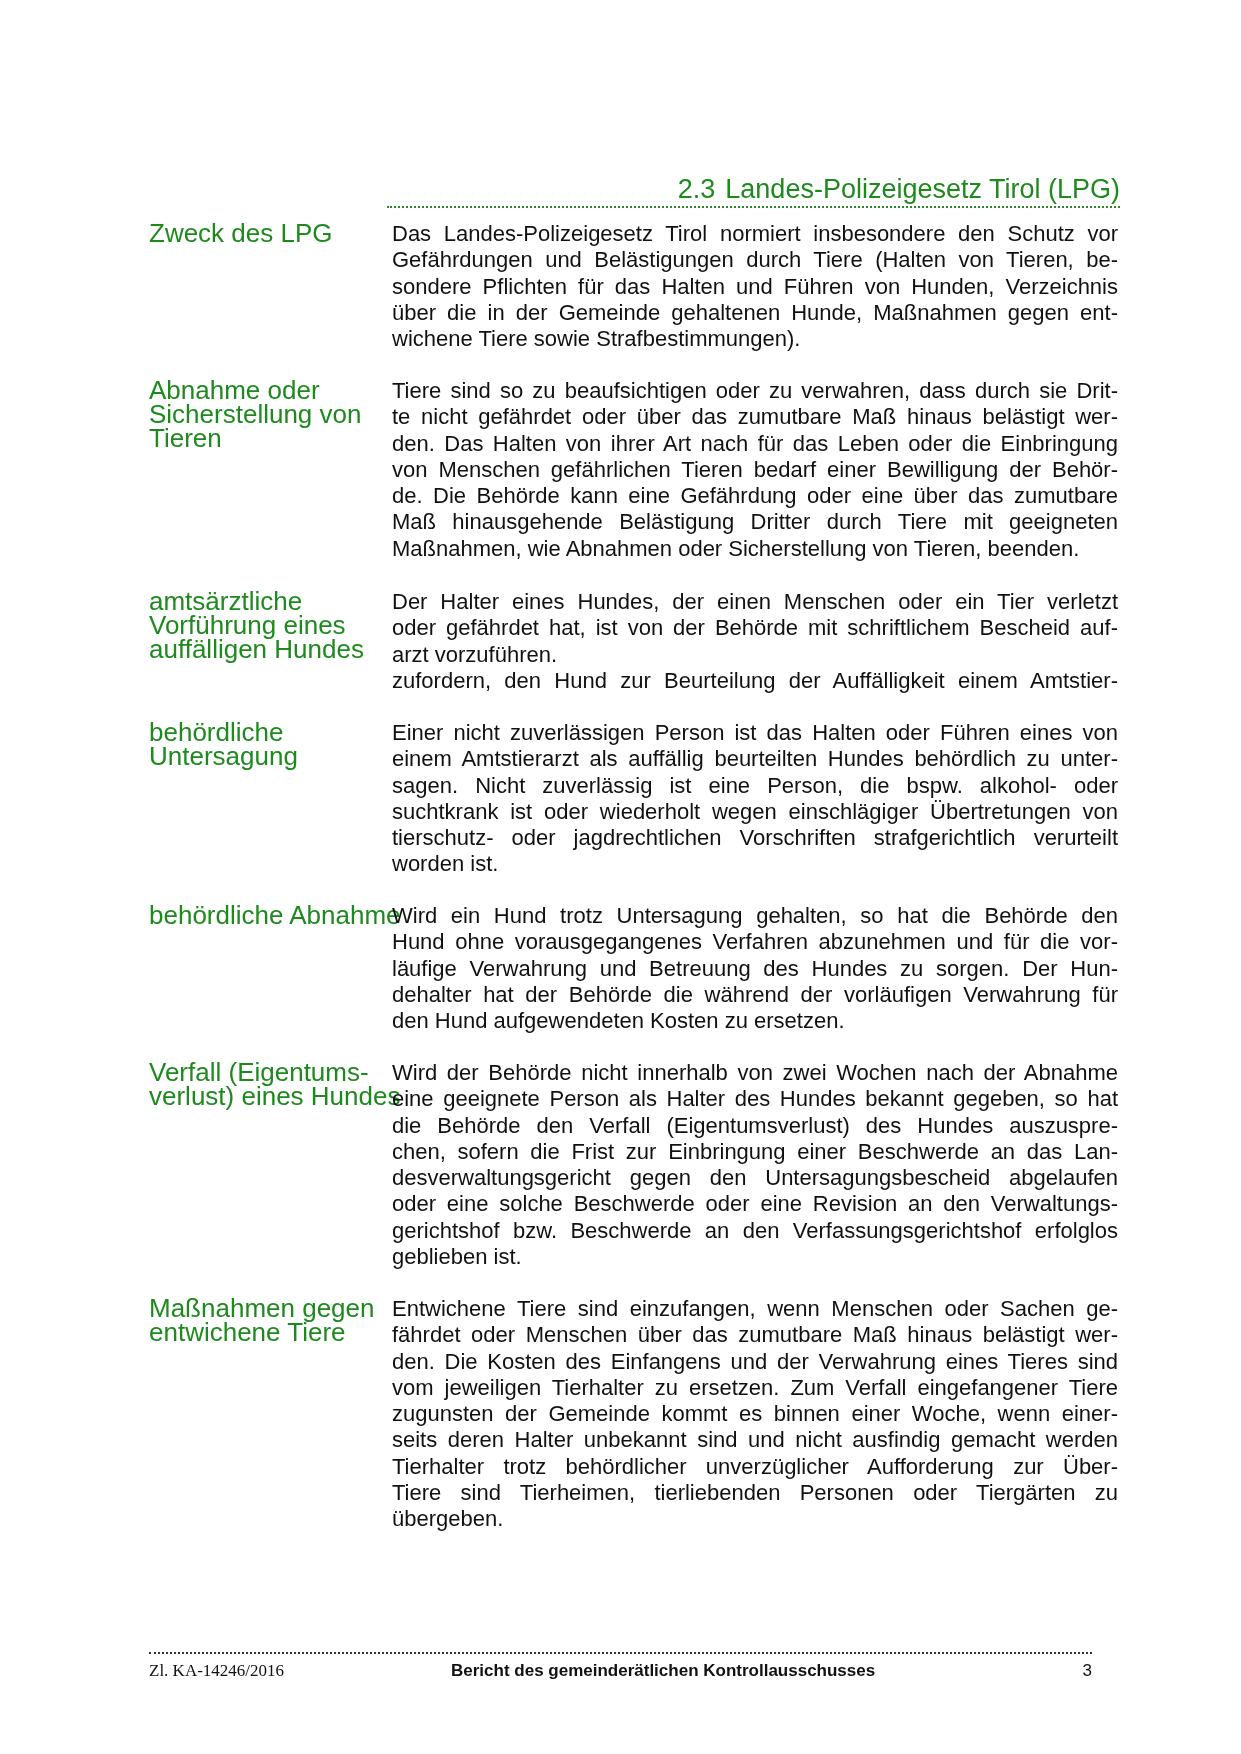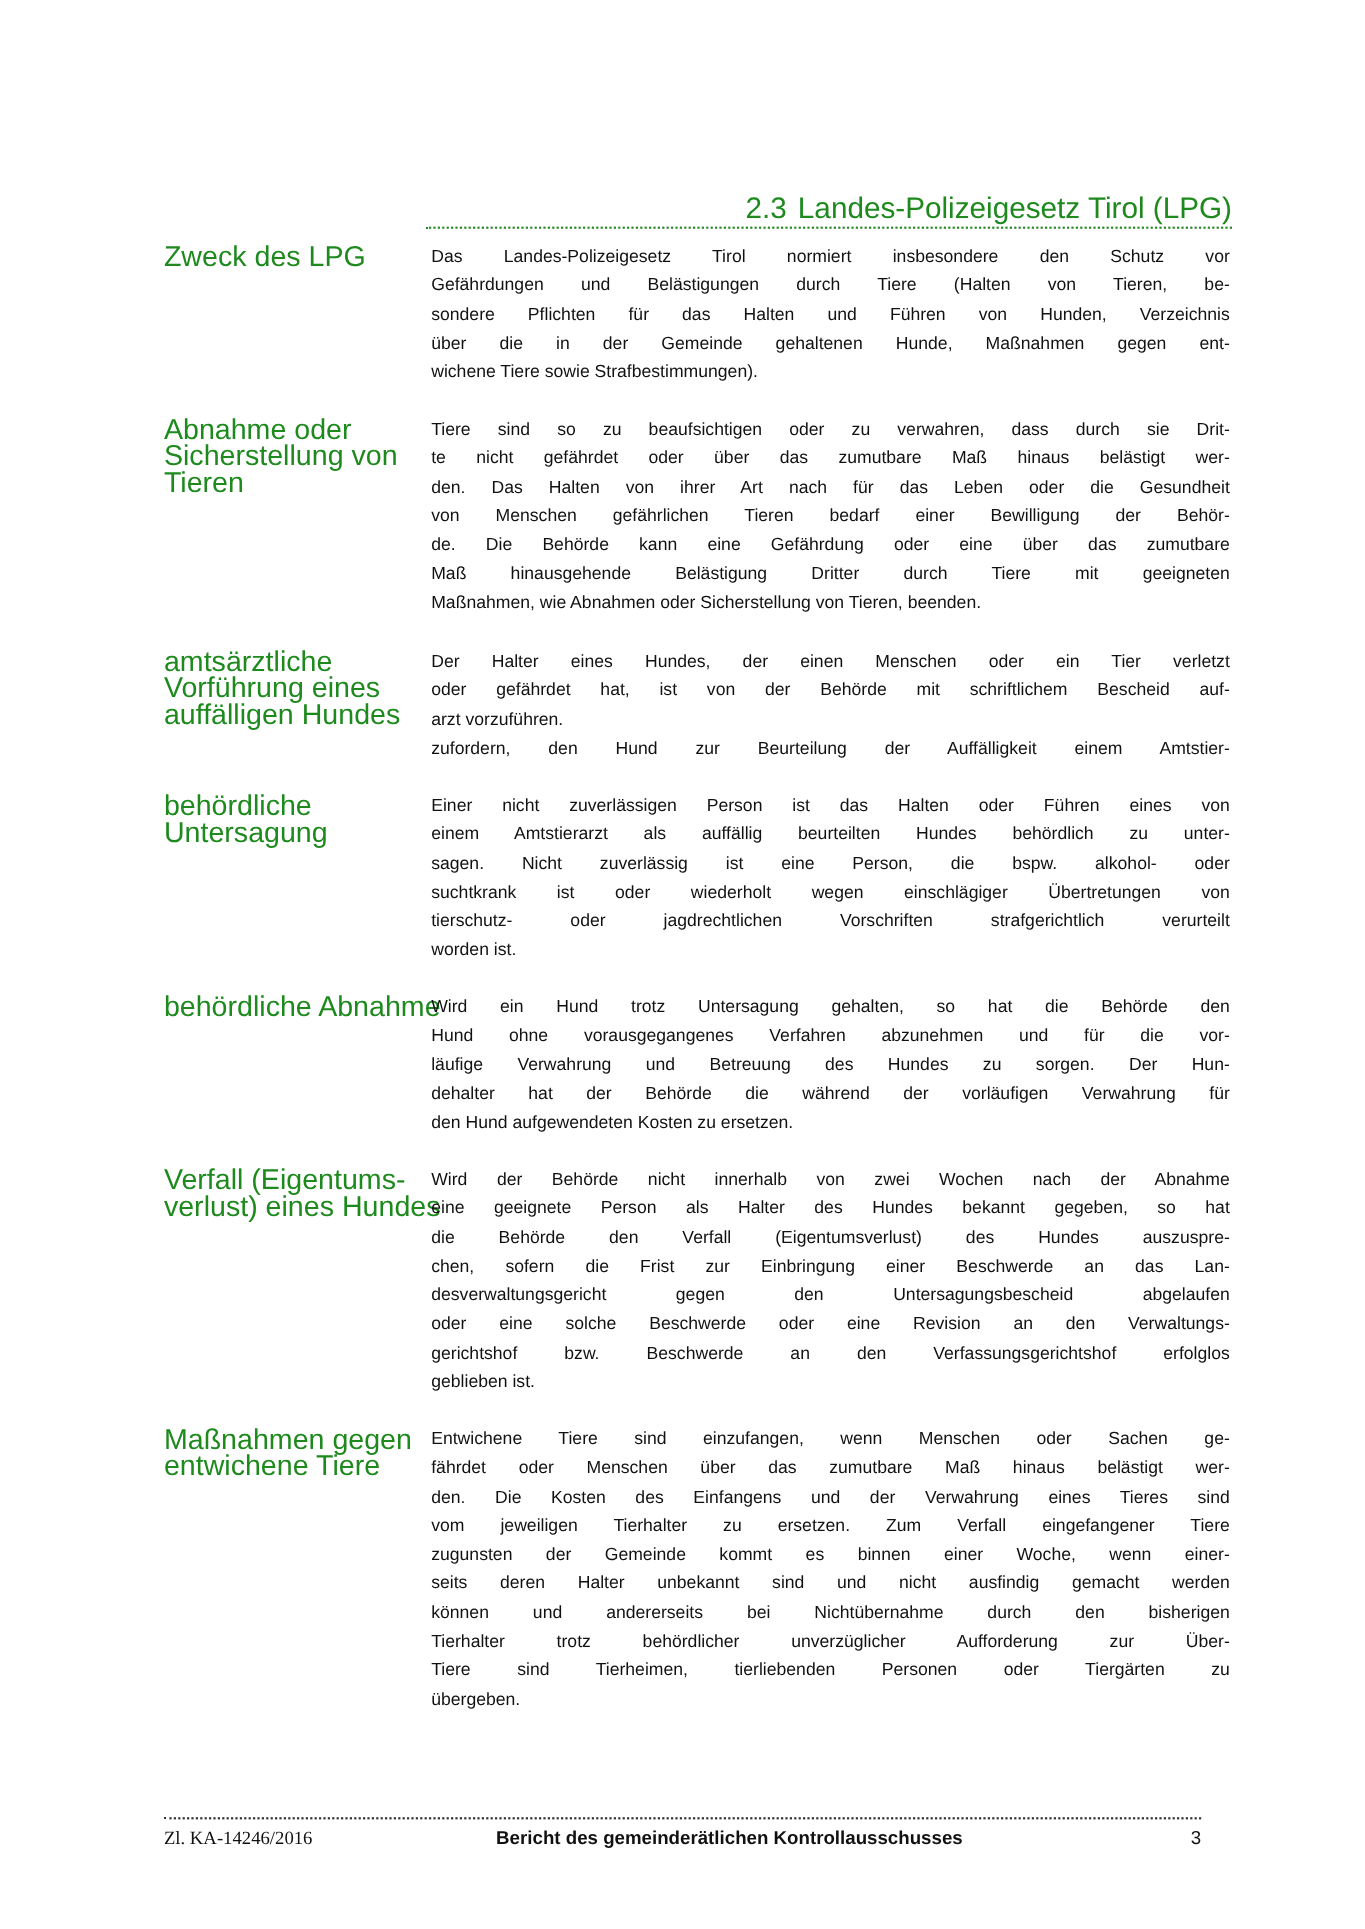--- a/index.html
+++ b/index.html
@@ -47,21 +47,21 @@
       color: #1e8a1e;
       font-size: 26px;
       line-height: 24px;
     }
     .side-label span { display: block; white-space: nowrap; }
     .body-text {
       position: absolute;
       left: 392px;
       top: 0;
       width: 726px;
-      font-size: 16px;
+      font-size: 22px;
       line-height: 26.3px;
       color: #111111;
     }
     .body-text .line {
       display: block;
       text-align: justify;
       text-align-last: justify;
       white-space: nowrap;
       height: 26.3px;
     }
@@ -112,21 +112,21 @@
 
 <div class="section" style="top:378px;">
   <div class="side-label">
     <span>Abnahme oder</span>
     <span>Sicherstellung von</span>
     <span>Tieren</span>
   </div>
   <div class="body-text">
     <span class="line">Tiere sind so zu beaufsichtigen oder zu verwahren, dass durch sie Drit-</span>
     <span class="line">te nicht gefährdet oder über das zumutbare Maß hinaus belästigt wer-</span>
-    <span class="line">den. Das Halten von ihrer Art nach für das Leben oder die Gesundheit</span>
+    <span class="line">den. Das Halten von ihrer Art nach für das Leben oder die Einbringung</span>
     <span class="line">von Menschen gefährlichen Tieren bedarf einer Bewilligung der Behör-</span>
     <span class="line">de. Die Behörde kann eine Gefährdung oder eine über das zumutbare</span>
     <span class="line">Maß hinausgehende Belästigung Dritter durch Tiere mit geeigneten</span>
     <span class="line last">Maßnahmen, wie Abnahmen oder Sicherstellung von Tieren, beenden.</span>
   </div>
 </div>
 
 <div class="section" style="top:589px;">
   <div class="side-label">
     <span>amtsärztliche</span>
@@ -191,21 +191,20 @@
     <span>Maßnahmen gegen</span>
     <span>entwichene Tiere</span>
   </div>
   <div class="body-text">
     <span class="line">Entwichene Tiere sind einzufangen, wenn Menschen oder Sachen ge-</span>
     <span class="line">fährdet oder Menschen über das zumutbare Maß hinaus belästigt wer-</span>
     <span class="line">den. Die Kosten des Einfangens und der Verwahrung eines Tieres sind</span>
     <span class="line">vom jeweiligen Tierhalter zu ersetzen. Zum Verfall eingefangener Tiere</span>
     <span class="line">zugunsten der Gemeinde kommt es binnen einer Woche, wenn einer-</span>
     <span class="line">seits deren Halter unbekannt sind und nicht ausfindig gemacht werden</span>
-    <span class="line">können und andererseits bei Nichtübernahme durch den bisherigen</span>
     <span class="line">Tierhalter trotz behördlicher unverzüglicher Aufforderung zur Über-</span>
     <span class="line">Tiere sind Tierheimen, tierliebenden Personen oder Tiergärten zu</span>
     <span class="line last">übergeben.</span>
   </div>
 </div>
 
 <div class="footer-rule"></div>
 <div class="footer">
   <span class="ref">Zl. KA-14246/2016</span>
   <span class="title">Bericht des gemeinderätlichen Kontrollausschusses</span>

